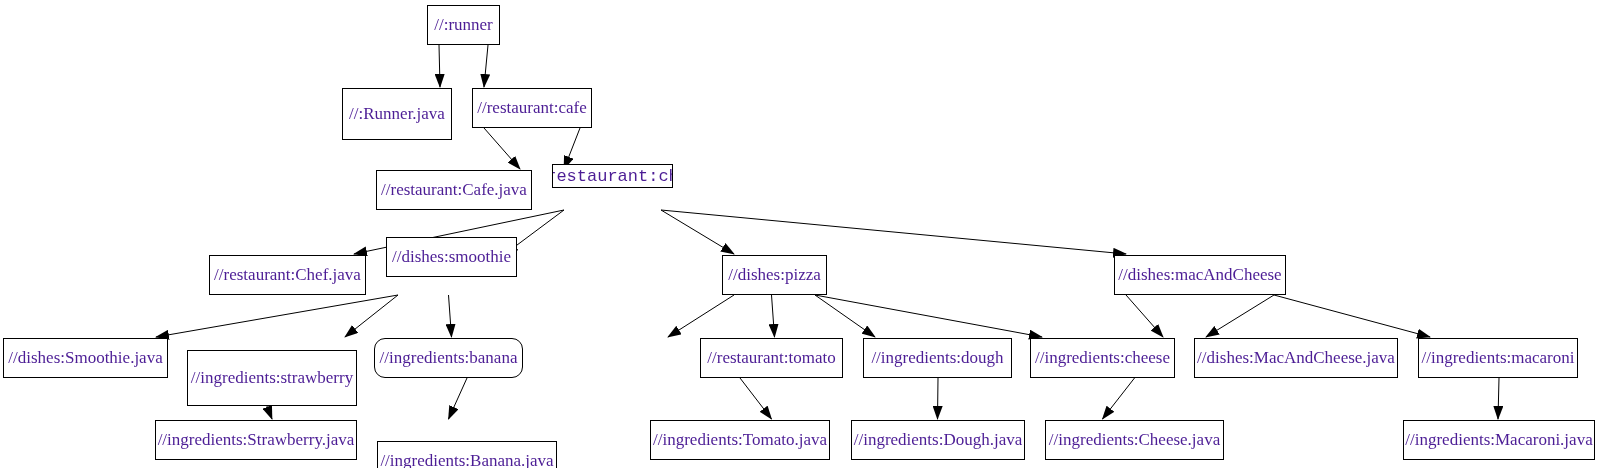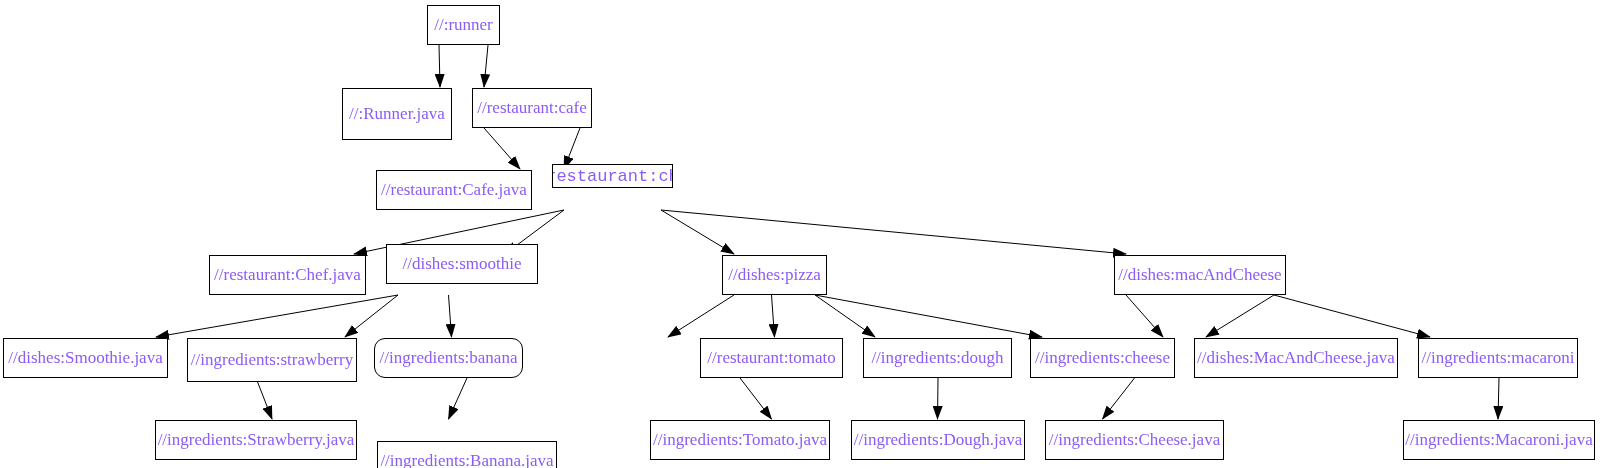--- a/index.html
+++ b/index.html
@@ -24,21 +24,21 @@
   }
   .node {
     position: absolute;
     box-sizing: border-box;
     background: #ffffff;
     border: 1px solid #000000;
     display: flex;
     align-items: center;
     justify-content: center;
     font-size: 17px;
-    color: #8b5cf6;
+    color: #4c1d95;
     white-space: nowrap;
     overflow: hidden;
   }
   .edge {
     stroke: #000000;
     stroke-width: 1;
   }
 </style>
 </head>
 <body>
@@ -74,25 +74,25 @@
       <line x1="938" y1="378" x2="937.5" y2="419" class="edge" marker-end="url(#arrow)"></line>
       <line x1="1134.5" y1="378" x2="1102.5" y2="419" class="edge" marker-end="url(#arrow)"></line>
       <line x1="1499" y1="378" x2="1498" y2="419" class="edge" marker-end="url(#arrow)"></line>
     </svg>
 <div class="node" style="left: 427px; top: 5px; width: 73px; height: 40px;">//:runner</div>
     <div class="node" style="left: 342px; top: 88px; width: 110px; height: 52px;">//:Runner.java</div>
     <div class="node" style="left: 472px; top: 88px; width: 120px; height: 40px;">//restaurant:cafe</div>
     <div class="node" style="left: 376px; top: 170px; width: 156px; height: 40px;">//restaurant:Cafe.java</div>
     <div class="node" style="left: 552px; top: 164px; width: 121px; height: 24px; font-family: Liberation Mono, monospace;">//restaurant:chef</div>
     <div class="node" style="left: 209px; top: 255px; width: 157px; height: 40px;">//restaurant:Chef.java</div>
-    <div class="node" style="left: 386px; top: 244px; width: 152px; height: 40px;">//dishes:smoothie</div>
+    <div class="node" style="left: 386px; top: 237px; width: 131px; height: 40px;">//dishes:smoothie</div>
     <div class="node" style="left: 722px; top: 255px; width: 105px; height: 40px;">//dishes:pizza</div>
     <div class="node" style="left: 1114px; top: 255px; width: 172px; height: 40px;">//dishes:macAndCheese</div>
     <div class="node" style="left: 3px; top: 338px; width: 165px; height: 40px;">//dishes:Smoothie.java</div>
-    <div class="node" style="left: 187px; top: 338px; width: 170px; height: 44px; font-family: Liberation Serif, serif;">//ingredients:strawberry</div>
+    <div class="node" style="left: 187px; top: 350px; width: 170px; height: 56px; font-family: Liberation Serif, serif;">//ingredients:strawberry</div>
     <div class="node" style="left: 374px; top: 338px; width: 149px; height: 40px; border-radius: 11px;">//ingredients:banana</div>
     <div class="node" style="left: 700px; top: 338px; width: 143px; height: 40px;">//restaurant:tomato</div>
     <div class="node" style="left: 863px; top: 338px; width: 149px; height: 40px;">//ingredients:dough</div>
     <div class="node" style="left: 1030px; top: 338px; width: 145px; height: 40px;">//ingredients:cheese</div>
     <div class="node" style="left: 1194px; top: 338px; width: 204px; height: 40px;">//dishes:MacAndCheese.java</div>
     <div class="node" style="left: 1418px; top: 338px; width: 160px; height: 40px;">//ingredients:macaroni</div>
     <div class="node" style="left: 155px; top: 420px; width: 202px; height: 40px;">//ingredients:Strawberry.java</div>
     <div class="node" style="left: 377px; top: 441px; width: 180px; height: 40px;">//ingredients:Banana.java</div>
     <div class="node" style="left: 650px; top: 420px; width: 180px; height: 40px;">//ingredients:Tomato.java</div>
     <div class="node" style="left: 851px; top: 420px; width: 174px; height: 40px;">//ingredients:Dough.java</div>

